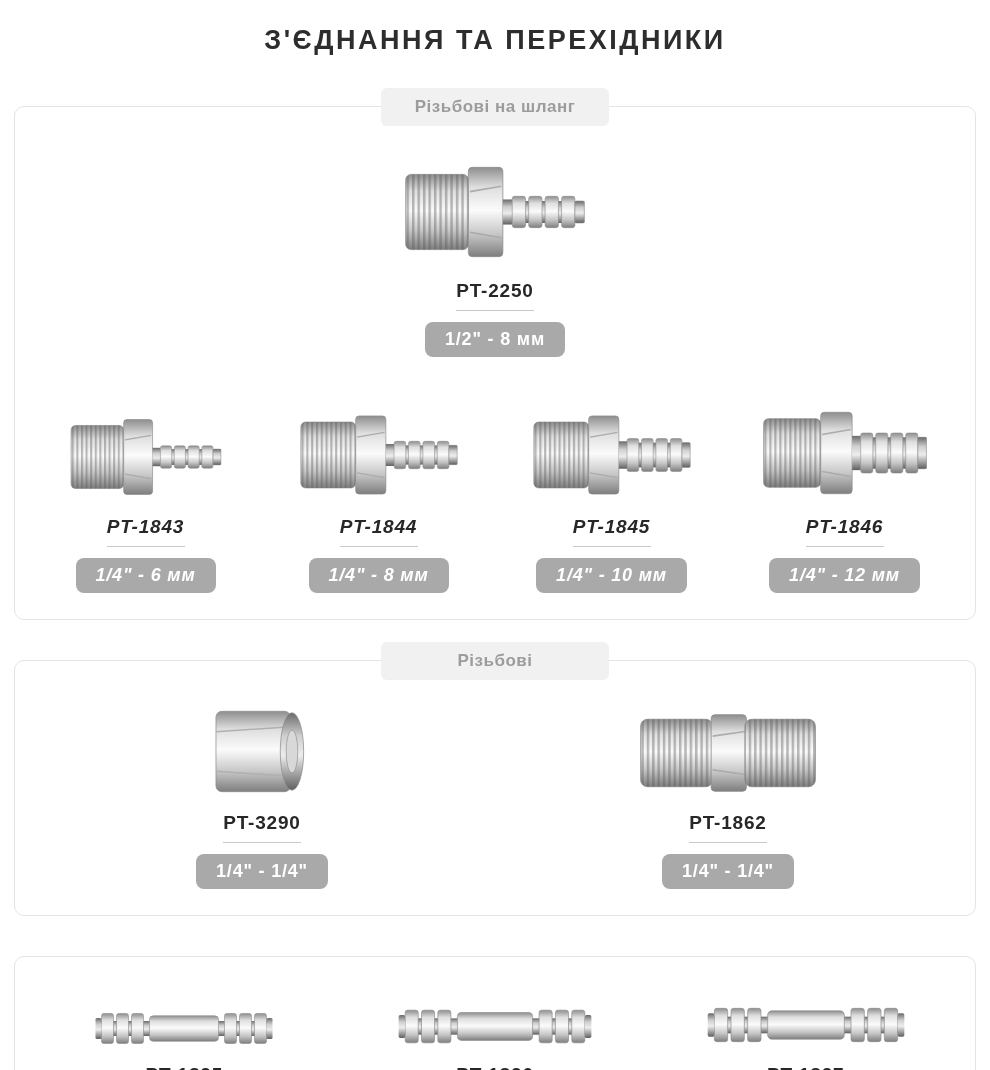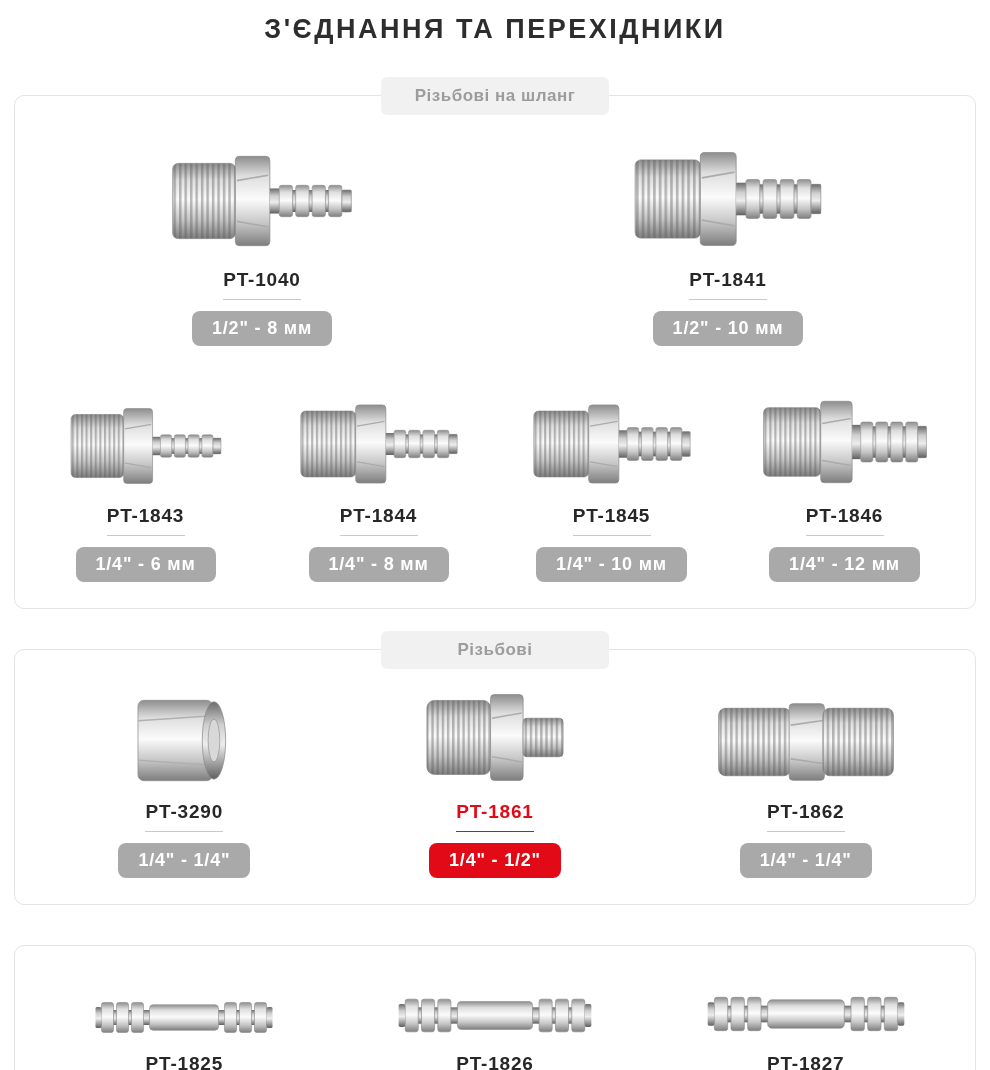--- a/index.html
+++ b/index.html
@@ -4,37 +4,37 @@
 <style>
   * { margin:0; padding:0; box-sizing:border-box; }
   html,body { background:#ffffff; }
   body {
     width:990px; height:1070px; overflow:hidden;
     font-family:"Liberation Sans","DejaVu Sans",sans-serif;
   }
   .page-title {
     text-align:center; font-size:27px; font-weight:bold;
     letter-spacing:2.5px; color:#2d2d2d;
-    padding-top:14px; margin-bottom:50px;
+    padding-top:25px; margin-bottom:50px;
   }
   .group {
     position:relative;
     border:1px solid #e4e4e4; border-radius:10px;
     margin:0 14px 40px 14px;
     padding:42px 14px 26px 14px;
   }
   .group-label {
     position:absolute; top:-19px; left:50%; transform:translateX(-50%);
     background:#f1f1f1; color:#9c9c9c;
     font-size:17px; font-weight:bold; letter-spacing:0.5px;
     width:228px; text-align:center; padding:9px 0;
     border-radius:6px; white-space:nowrap;
   }
   .row { display:flex; justify-content:space-around; align-items:flex-end; }
-  .row + .row { margin-top:46px; }
+  .row + .row { margin-top:46px;font-style:italic; }
   .card { display:flex; flex-direction:column; align-items:center; flex:1; cursor:pointer; }
   .img-box { display:flex; align-items:flex-end; justify-content:center; margin-bottom:13px; }
   .s1r1 .img-box { height:118px; }
   .s1r2 .img-box { height:100px; }
   .s2   .img-box { height:96px;  }
   .s3   .img-box { height:52px;  }
   .code {
     font-size:19px; font-weight:bold; color:#272727; letter-spacing:0.8px;
   }
   .code-line { width:78px; border-bottom:1px solid #c9c9c9; margin:8px 0 11px 0; }
@@ -92,47 +92,25 @@
             <rect x="142" y="56" width="92" height="28" fill="url(#metd)"></rect>
             <g fill="url(#met)" stroke="#8b8b8b" stroke-width="0.8">
               <rect x="142" y="50" width="17" height="40" rx="3"></rect>
                 <rect x="163" y="50" width="17" height="40" rx="3"></rect>
               <rect x="184" y="50" width="17" height="40" rx="3"></rect>
                 <rect x="205" y="50" width="17" height="40" rx="3"></rect>
             </g>
             <rect x="222" y="56" width="12" height="28" rx="2" fill="url(#metd)" stroke="#8b8b8b" stroke-width="0.8"></rect>
           </svg>
         </div>
-        <div class="code">PT-1040</div>
+        <div class="code">PT-2250</div>
         <div class="code-line"></div>
         <div class="size-badge">1/2" - 8 мм</div>
       </div>
 
-      <div class="card">
-        <div class="img-box">
-          <svg class="fit" viewBox="0 0 240 140" width="202" height="114">
-            <rect x="6" y="22" width="80" height="96" rx="7" fill="url(#met)" stroke="#8b8b8b"></rect>
-            <rect x="6" y="22" width="80" height="96" rx="7" fill="url(#thr)"></rect>
-            <rect x="86" y="13" width="44" height="114" rx="5" fill="url(#met)" stroke="#8b8b8b"></rect>
-            <path d="M88 44 L128 37 M88 96 L128 103" stroke="#ababab" stroke-width="2" fill="none"></path>
-            <rect x="130" y="50" width="12" height="40" fill="url(#metd)"></rect>
-            <rect x="142" y="52" width="92" height="36" fill="url(#metd)"></rect>
-            <g fill="url(#met)" stroke="#8b8b8b" stroke-width="0.8">
-              <rect x="142" y="46" width="17" height="48" rx="3"></rect>
-                <rect x="163" y="46" width="17" height="48" rx="3"></rect>
-              <rect x="184" y="46" width="17" height="48" rx="3"></rect>
-                <rect x="205" y="46" width="17" height="48" rx="3"></rect>
-            </g>
-            <rect x="222" y="52" width="12" height="36" rx="2" fill="url(#metd)" stroke="#8b8b8b" stroke-width="0.8"></rect>
-          </svg>
-        </div>
-        <div class="code">PT-1841</div>
-        <div class="code-line"></div>
-        <div class="size-badge">1/2" - 10 мм</div>
-      </div>
 
     </div>
 
     <div class="row s1r2">
 
       <div class="card">
         <div class="img-box">
           <svg class="fit" viewBox="0 0 240 140" width="158" height="92">
             <rect x="6" y="22" width="80" height="96" rx="7" fill="url(#met)" stroke="#8b8b8b"></rect>
             <rect x="6" y="22" width="80" height="96" rx="7" fill="url(#thr)"></rect>
@@ -237,35 +215,20 @@
             <path d="M12 38 L114 31 M12 92 L114 99" stroke="#b0b0b0" stroke-width="2" fill="none"></path>
             <ellipse cx="116" cy="65" rx="16" ry="53" fill="url(#metd)" stroke="#8b8b8b"></ellipse>
             <ellipse cx="116" cy="65" rx="8" ry="29" fill="#d8d8d8" stroke="#979797"></ellipse>
           </svg>
         </div>
         <div class="code">PT-3290</div>
         <div class="code-line"></div>
         <div class="size-badge">1/4" - 1/4"</div>
       </div>
 
-      <div class="card hl">
-        <div class="img-box">
-          <svg class="fit" viewBox="0 0 200 140" width="148" height="104">
-            <rect x="8" y="22" width="86" height="100" rx="10" fill="url(#met)" stroke="#8b8b8b"></rect>
-            <rect x="8" y="22" width="86" height="100" rx="10" fill="url(#thr)"></rect>
-            <rect x="94" y="14" width="44" height="116" rx="5" fill="url(#met)" stroke="#8b8b8b"></rect>
-            <path d="M96 46 L136 39 M96 98 L136 105" stroke="#ababab" stroke-width="2" fill="none"></path>
-            <rect x="138" y="46" width="54" height="52" rx="5" fill="url(#met)" stroke="#8b8b8b"></rect>
-            <rect x="138" y="46" width="54" height="52" rx="5" fill="url(#thr)"></rect>
-          </svg>
-        </div>
-        <div class="code">PT-1861</div>
-        <div class="code-line"></div>
-        <div class="size-badge">1/4" - 1/2"</div>
-      </div>
 
       <div class="card">
         <div class="img-box">
           <svg class="fit" viewBox="0 0 240 120" width="184" height="92">
             <rect x="6" y="16" width="94" height="88" rx="9" fill="url(#met)" stroke="#8b8b8b"></rect>
             <rect x="6" y="16" width="94" height="88" rx="9" fill="url(#thr)"></rect>
             <rect x="98" y="10" width="46" height="100" rx="5" fill="url(#met)" stroke="#8b8b8b"></rect>
             <path d="M100 38 L142 32 M100 82 L142 88" stroke="#ababab" stroke-width="2" fill="none"></path>
             <rect x="142" y="16" width="92" height="88" rx="9" fill="url(#met)" stroke="#8b8b8b"></rect>
             <rect x="142" y="16" width="92" height="88" rx="9" fill="url(#thr)"></rect>

